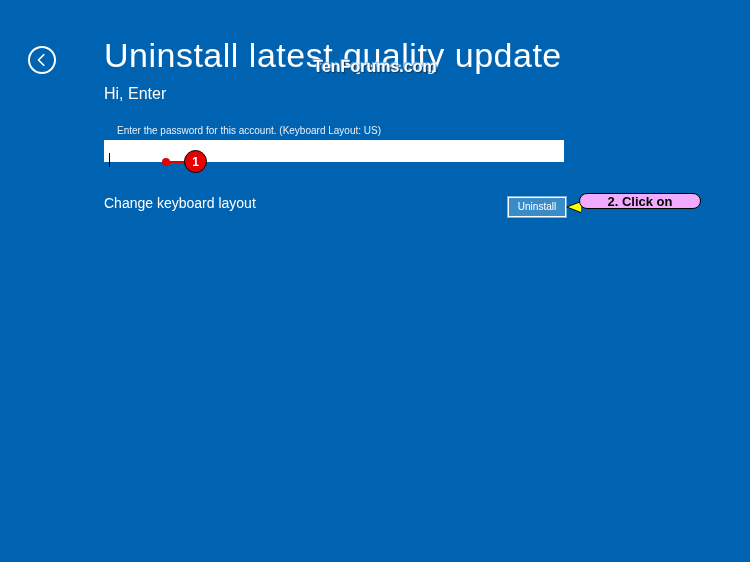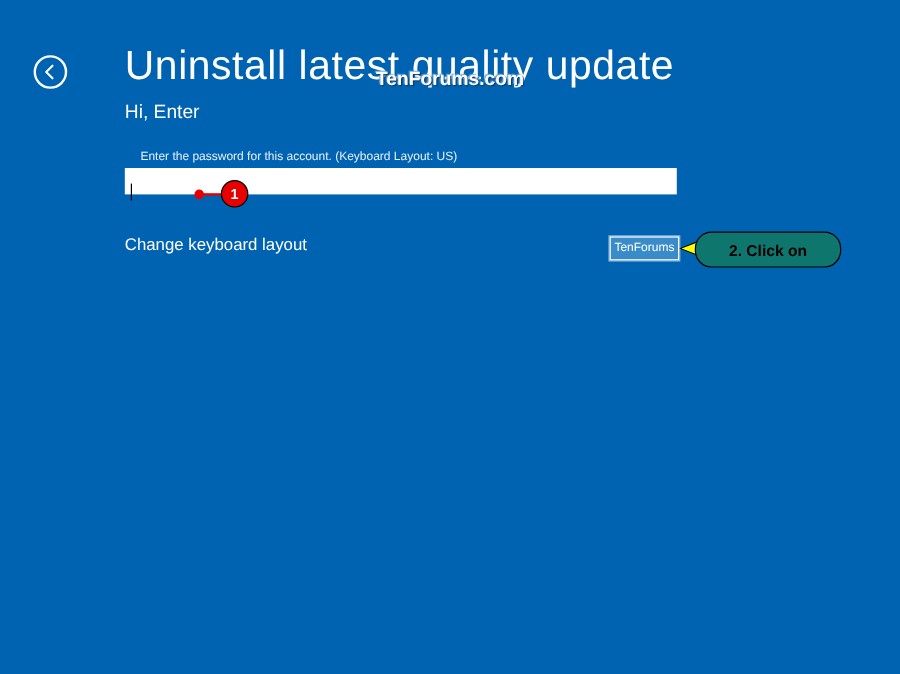--- a/index.html
+++ b/index.html
@@ -130,22 +130,22 @@
     display: flex;
     align-items: center;
     justify-content: center;
     font-family: Arial, sans-serif;
   }
   .callout {
     position: absolute;
     top: 193px;
     left: 579px;
     width: 122px;
-    height: 30px;
-    background: #0f766e;
+    height: 16px;
+    background: #f0abfc;
     border: 1px solid #000;
     border-radius: 14px;
     display: flex;
     align-items: center;
     justify-content: center;
     font-size: 13px;
     font-weight: bold;
     color: #000;
     font-family: Arial, sans-serif;
   }
@@ -191,21 +191,21 @@
 
 <div class="content">
   <div class="greeting">Hi, Enter</div>
   <div class="instruction">Enter the password for this account. (Keyboard Layout: US)</div>
   <input type="password" class="pw-input" value="" style="">
   <div class="change-layout">Change keyboard layout</div>
 </div>
 
 <div class="cursor-caret"></div>
 
-<button class="continue-btn">TenForums</button>
+<button class="continue-btn">Uninstall</button>
 
 <div class="watermark">
   <span>TenForums.com</span>
 </div>
 
 <div class="annot-1-dot"></div>
 <div class="annot-1-line"></div>
 <div class="annot-1">1</div>
 
 <div class="callout-tail-border"></div>

